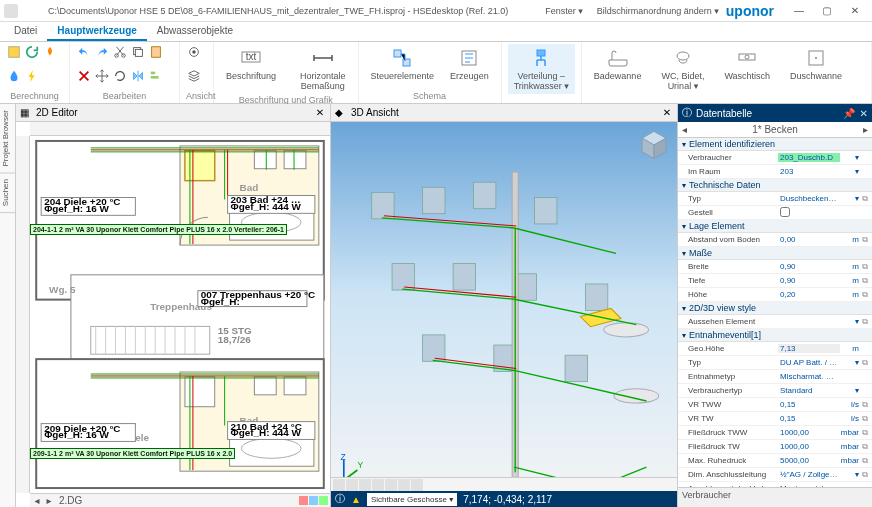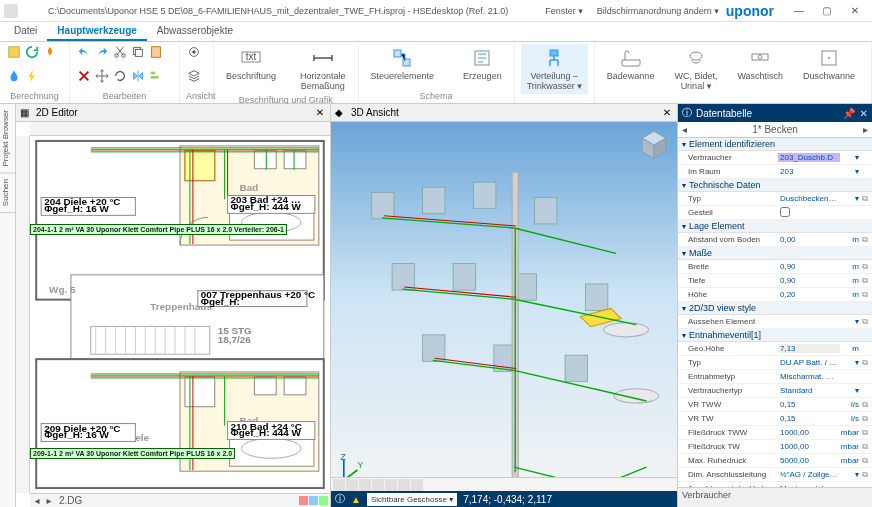--- a/index.html
+++ b/index.html
@@ -72,21 +72,21 @@
 
 .dataheader { height: 18px; background: #003a6b; color: #fff; display: flex; align-items: center; padding: 0 4px; gap: 4px; }
 .dataheader .phtitle { flex: 1; font-size: 10px; }
 .datasub { height: 16px; background: #fff; border-bottom: 1px solid #ccc; display: flex; align-items: center; padding: 0 4px; font-size: 9px; color: #555; gap: 4px; }
 .datagrid { flex: 1; overflow-y: auto; background: #fff; }
 .dsection { background: #eef3f8; padding: 1px 4px; font-size: 9px; color: #003a6b; display: flex; align-items: center; cursor: pointer; border-bottom: 1px solid #e0e0e0; }
 .dsection .chev { margin-right: 3px; font-size: 8px; }
 .drow { display: flex; align-items: center; padding: 0 2px 0 10px; border-bottom: 1px solid #f0f0f0; height: 14px; }
 .drow .dkey { flex: 1; font-size: 8px; color: #444; white-space: nowrap; overflow: hidden; text-overflow: ellipsis; }
 .drow .dval { width: 62px; font-size: 8px; color: #0055a5; background: #fff; padding: 0 2px; white-space: nowrap; overflow: hidden; text-overflow: ellipsis; }
-.drow .dval.sel { background: #c4b5fd; }
+.drow .dval.sel { background: #86efac; }
 .drow .dunit { width: 20px; font-size: 8px; color: #0055a5; text-align: right; padding-right: 1px; }
 .drow .dbtn { width: 10px; font-size: 8px; color: #888; cursor: pointer; text-align: center; }
 .datafooter { height: 20px; border-top: 1px solid #ccc; padding: 2px 4px; font-size: 9px; color: #555; }
 </style>
 </head>
 <body>
 
 <div class="titlebar">
   <div class="quick">
     <div class="qicon"></div>
@@ -234,21 +234,21 @@
               <path d="M3 12h18M3 9v6M21 9v6" stroke="#555" stroke-width="1.5"></path>
             </svg></div>
         <div class="biglabel" style="white-space:pre">Horizontale
 Bemaßung</div>
       </div>
     </div>
     <div class="riblabel">Beschriftung und Grafik</div>
   </div>
 
   <div class="ribgroup">
-    <div class="ribicons" style="gap:17px">
+    <div class="ribicons" style="gap:4px">
       <div class="ribbigitem">
         <div class="bigicon"><svg viewBox="0 0 24 24">
               <rect x="4" y="4" width="7" height="7" fill="#cde" stroke="#39f"></rect>
               <rect x="13" y="13" width="7" height="7" fill="#cde" stroke="#39f"></rect>
               <path d="M11 8h4v7" stroke="#39f"></path>
             </svg></div>
         <div class="biglabel">Steuerelemente</div>
       </div>
       <div class="ribbigitem">
         <div class="bigicon"><svg viewBox="0 0 24 24">

